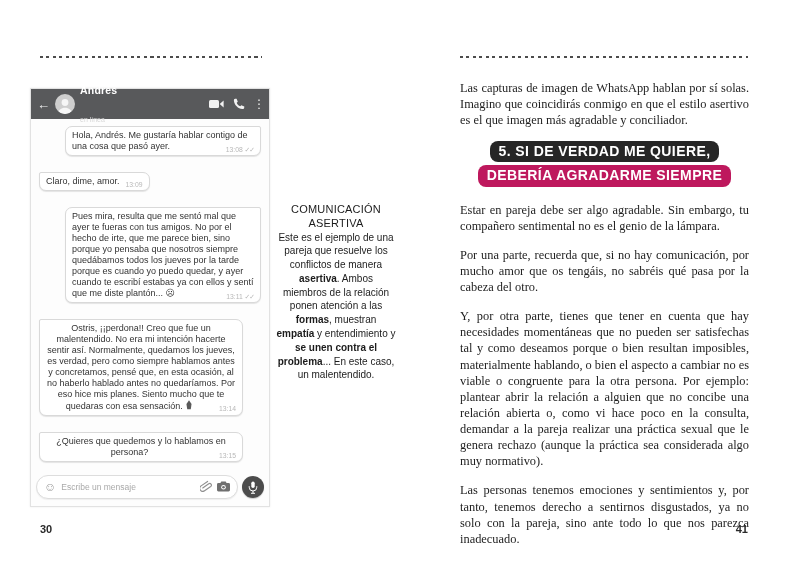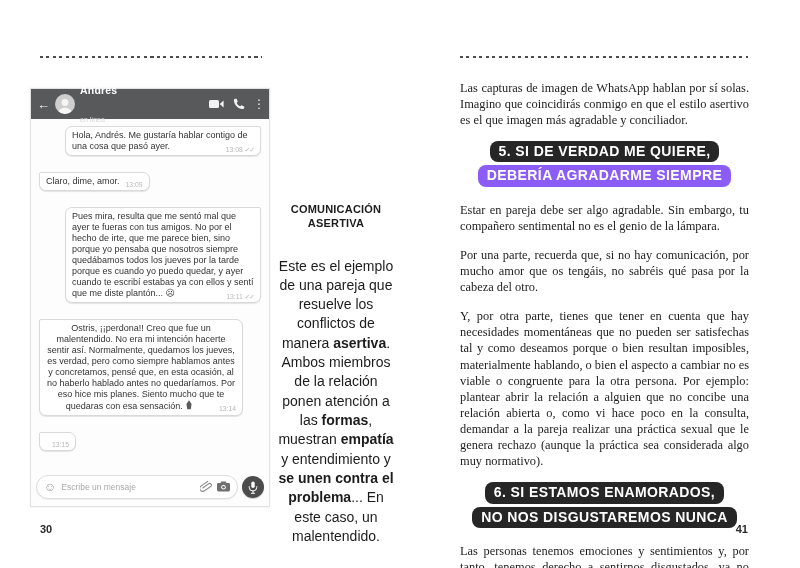--- a/index.html
+++ b/index.html
@@ -41,22 +41,22 @@
   .wa-input{flex:0 0 30px;display:flex;align-items:center;gap:4px;padding:0 5px 4px 5px;}
   .pill{flex:1;height:22px;background:#fff;border:1px solid #ddd;border-radius:12px;
     display:flex;align-items:center;gap:5px;padding:0 7px;box-shadow:0 1px 1px rgba(0,0,0,.06);}
   .emoji-btn{color:#9a9a9a;font-size:12px;line-height:1;}
   .placeholder{flex:1;color:#a9a9a9;font-size:8.5px;}
   .mic{width:22px;height:22px;border-radius:50%;background:#4c4c4c;display:flex;
     align-items:center;justify-content:center;flex:0 0 22px;box-shadow:0 1px 1px rgba(0,0,0,.2);}
 
   
   .annot{position:absolute;left:276px;top:203px;width:120px;text-align:center;color:#1c1c1c;}
-  .annot .title{font-weight:bold;font-size:11px;line-height:1.25;letter-spacing:.2px;}
-  .annot .body{margin-top:26px;font-size:14px;line-height:1.38;}
+  .annot .title{font-weight:normal;font-size:11px;line-height:1.25;letter-spacing:.2px;}
+  .annot .body{font-size:10px;line-height:1.38;}
   .annot .b{font-weight:bold;}
 
   
   .rcol{position:absolute;left:460px;top:80px;width:289px;color:#1d1d1d;
     font-family:"Liberation Serif",serif;font-size:12.4px;line-height:1.3;text-align:justify;}
   .rcol p{margin:0 0 13px 0;}
   .hgroup{display:flex;flex-direction:column;align-items:center;gap:3px;margin:4px 0 15px 0;}
   .hbar{display:inline-block;background:#262626;color:#fff;font-family:"Liberation Sans",sans-serif;
     font-weight:bold;font-size:14px;letter-spacing:.4px;padding:2px 9px 3px 9px;line-height:1.15;border-radius:8px;}
 
@@ -101,21 +101,21 @@
       <span class="dots">⋮</span>
     </div>
 
     <div class="wa-msgs">
         <div class="msg sent"><span>Hola, Andrés. Me gustaría hablar contigo de una cosa que pasó ayer.</span><span class="meta">13:08 <span class="ticks">✓✓</span></span></div>
         <div class="msg received"><span>Claro, dime, amor.</span><span class="meta">13:09</span></div>
         <div class="msg sent"><span>Pues mira, resulta que me sentó mal que ayer te fueras con tus amigos. No por el hecho de irte, que me parece bien, sino porque yo pensaba que nosotros siempre quedábamos todos los jueves por la tarde porque es cuando yo puedo quedar, y ayer cuando te escribí estabas ya con ellos y sentí que me diste plantón... ☹</span><span class="meta">13:11 <span class="ticks">✓✓</span></span></div>
         <div class="msg received"><span>Ostris, ¡¡perdona!! Creo que fue un malentendido. No era mi intención hacerte sentir así. Normalmente, quedamos los jueves, es verdad, pero como siempre hablamos antes y concretamos, pensé que, en esta ocasión, al no haberlo hablado antes no quedaríamos. Por eso hice mis planes. Siento mucho que te quedaras con esa sensación. <svg class="pray" width="8" height="10" viewBox="0 0 10 12">
               <path d="M5 0 L8.2 4.6 L7.2 11.4 L2.8 11.4 L1.8 4.6 Z" fill="#5a5a5a"></path>
             </svg></span><span class="meta">13:14</span></div>
-        <div class="msg received"><span class="meta">13:15</span></div>
+        <div class="msg received"><span>¿Quieres que quedemos y lo hablamos en persona?</span><span class="meta">13:15</span></div>
       </div>
 
     <div class="wa-input">
       <span class="pill">
         <span class="emoji-btn">☺</span>
         <span class="placeholder">Escribe un mensaje</span>
         <span>
           <svg width="12" height="12" viewBox="0 0 12 12">
               <path d="M3.2 8.6 L8.2 3.2 a1.7 1.7 0 0 1 2.5 2.3 L5.6 11 a3 3 0 0 1-4.4-4.1 L6.6 1.2" stroke="#8f8f8f" stroke-width="1.1" fill="none" stroke-linecap="round" transform="rotate(12 6 6)"></path>
             </svg>
@@ -141,27 +141,23 @@
 
   <div class="annot">
     <div class="title">COMUNICACIÓN ASERTIVA</div>
     <div class="body" id="annot-body"><span>Este es el ejemplo de una pareja que resuelve los conflictos de manera </span><span class="b">asertiva</span><span>. Ambos miembros de la relación ponen atención a las </span><span class="b">formas</span><span>, muestran </span><span class="b">empatía</span><span> y entendimiento y </span><span class="b">se unen contra el problema</span><span>... En este caso, un malentendido.</span></div>
   </div>
 
   <div class="rcol" id="rcol">
       <p>Las capturas de imagen de WhatsApp hablan por sí solas. Imagino que coincidirás conmigo en que el estilo asertivo es el que imagen más agradable y conciliador.</p>
       <div class="hgroup">
         <span class="hbar" style="background: rgb(38, 38, 38); color: rgb(255, 255, 255);">5. SI DE VERDAD ME QUIERE,</span>
-        <span class="hbar" style="background: #8b5cf6; color: rgb(255, 255, 255);">DEBERÍA AGRADARME SIEMPRE</span>
+        <span class="hbar" style="background: #be185d; color: rgb(255, 255, 255);">DEBERÍA AGRADARME SIEMPRE</span>
       </div>
       <p>Estar en pareja debe ser algo agradable. Sin embargo, tu compañero sentimental no es el genio de la lámpara.</p>
       <p>Por una parte, recuerda que, si no hay comunicación, por mucho amor que os tengáis, no sabréis qué pasa por la cabeza del otro.</p>
       <p>Y, por otra parte, tienes que tener en cuenta que hay necesidades momentáneas que no pueden ser satisfechas tal y como deseamos porque o bien resultan imposibles, materialmente hablando, o bien el aspecto a cambiar no es viable o congruente para la otra persona. Por ejemplo: plantear abrir la relación a alguien que no concibe una relación abierta o, como vi hace poco en la consulta, demandar a la pareja realizar una práctica sexual que le genera rechazo (aunque la práctica sea considerada algo muy normativo).</p>
-      <div class="hgroup">
-        <span class="hbar" style="background: rgb(38, 38, 38); color: rgb(255, 255, 255);">6. SI ESTAMOS ENAMORADOS,</span>
-        <span class="hbar" style="background: rgb(38, 38, 38); color: rgb(255, 255, 255);">NO NOS DISGUSTAREMOS NUNCA</span>
-      </div>
       <p>Las personas tenemos emociones y sentimientos y, por tanto, tenemos derecho a sentirnos disgustados, ya no solo con la pareja, sino ante todo lo que nos parezca inadecuado.</p>
     </div>
 
   <div class="pagenum l">30</div>
   <div class="pagenum r">41</div>
 </div>
 
 </body></html>

